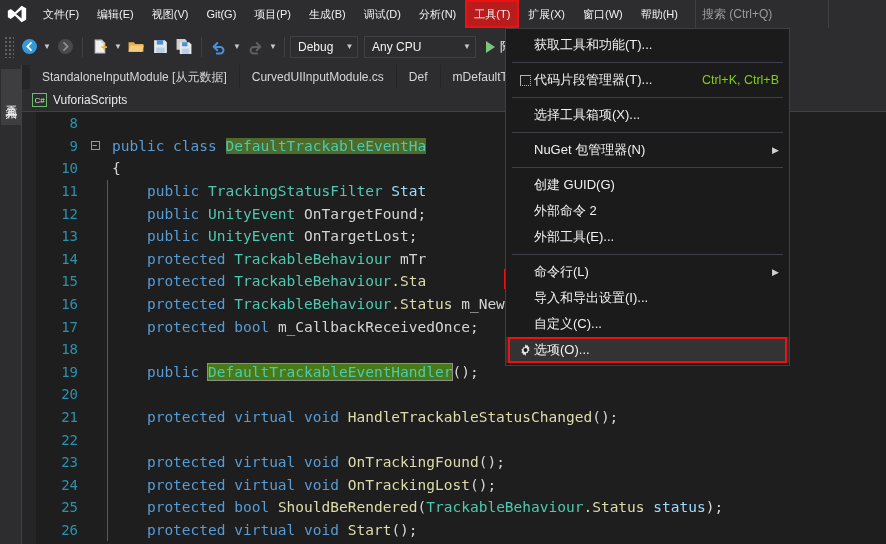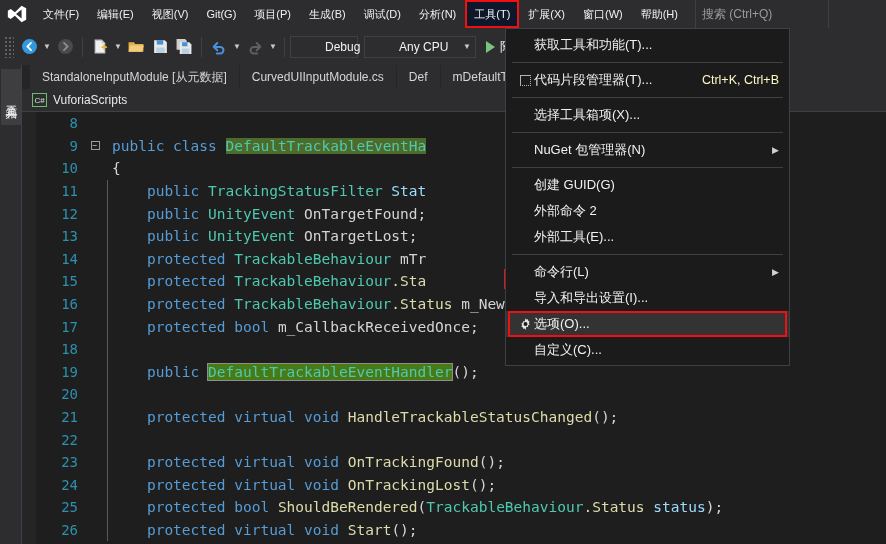--- a/index.html
+++ b/index.html
@@ -17,21 +17,21 @@
     background: #2d2d30; display: flex; align-items: center;
   }
   .vs-logo {
     width: 34px; height: 28px; display: flex; align-items: center; justify-content: center;
   }
   .vs-logo svg { display: block; }
   .menu-item {
     height: 28px; padding: 4px 9px; display: flex; align-items: center;
     font-size: 11px; color: #f1f1f1; white-space: nowrap; position: relative;
   }
-  .menu-item.active { background: #0f172a; }
+  .menu-item.active { background: #b91c1c; }
   .menu-item.active::after {
     content: ""; position: absolute; left: 0; top: 0; right: 0; bottom: 0;
     border: 2px solid #ee1111; pointer-events: none;
   }
   .search-box {
     margin-left: 8px; height: 32px; width: 134px;
     background: #2d2d30; border: 1px solid #3f3f46;
     display: flex; align-items: center; padding: 0 6px;
     font-size: 12px; color: #9a9a9a; white-space: nowrap;
   }
@@ -46,21 +46,21 @@
     background-size: 4px 4px; opacity: .8; }
   .tb-btn { width: 24px; height: 24px; display: flex; align-items: center; justify-content: center; }
   .tb-arrow { width: 12px; height: 24px; display: flex; align-items: center; justify-content: center;
     color: #c8c8c8; font-size: 8px; }
   .tb-sep { width: 1px; height: 20px; background: #3f3f46; margin: 0 5px; }
   .combo {
     height: 22px; border: 1px solid #3f3f46; background: #2d2d30;
     display: flex; align-items: center; padding: 0 4px 0 7px;
     font-size: 12px; color: #f1f1f1; margin-right: 6px;
   }
-  .combo .cbx-label { white-space: nowrap; margin-left: 27px; }
+  .combo .cbx-label { white-space: nowrap; }
   .combo .cbx-caret { margin-left: auto; padding-left: 12px; color: #c8c8c8; font-size: 8px; }
   .run-btn { display: flex; align-items: center; height: 24px; padding: 0 4px; }
   .run-tri { width: 0; height: 0; border-left: 9px solid #7bc47b;
     border-top: 6px solid transparent; border-bottom: 6px solid transparent; margin-right: 5px; }
   .run-label { font-size: 13px; color: #f1f1f1; white-space: nowrap; }
 
   
   .rail {
     position: absolute; top: 65px; left: 0; width: 22px; bottom: 0;
     background: #2d2d30; border-right: 1px solid #3f3f46;
@@ -158,21 +158,21 @@
   }
   .dd-item.highlighted { background: #333334; }
   .dd-item.highlighted::after {
     content: ""; position: absolute; left: 2px; top: 0; right: 2px; bottom: 0;
     border: 2px solid #ee1111; pointer-events: none;
   }
   .dd-icon {
     position: absolute; left: 11px; top: 50%; transform: translateY(-50%);
     width: 16px; height: 16px; display: flex; align-items: center; justify-content: center;
   }
-  .dd-shortcut { margin-left: auto; padding-left: 22px; font-size: 12.5px; color: #fef9c3; }
+  .dd-shortcut { margin-left: auto; padding-left: 22px; font-size: 12.5px; color: #84cc16; }
   .dd-sub { margin-left: auto; padding-left: 18px; font-size: 9px; color: #d0d0d0; }
   .dd-sep { height: 1px; background: #3f3f46; margin: 4px 6px 4px 6px; }
   .snippet-box { width: 11px; height: 11px; border: 1px solid #b4b4b4;
     border-bottom-style: dotted; border-right-style: dotted; }
 </style>
 </head>
 <body>
 
 <div id="app">
 
@@ -402,27 +402,27 @@
         <span>外部工具(E)...</span>
       </div>
       <div class="dd-sep"></div>
       <div class="dd-item">
         <span>命令行(L)</span>
         <span class="dd-sub">▶</span>
       </div>
       <div class="dd-item">
         <span>导入和导出设置(I)...</span>
       </div>
+      <div class="dd-item">
+        <span>自定义(C)...</span>
+      </div>
       <div class="dd-item highlighted">
         <span class="dd-icon">
           <svg width="15" height="15" viewBox="0 0 16 16">
             <path d="M8 1.2l.9 1.5 1.7-.3.3 1.7 1.5.9-.9 1.5.9 1.5-1.5.9-.3 1.7-1.7-.3L8 13.8l-.9-1.5-1.7.3-.3-1.7-1.5-.9.9-1.5-.9-1.5 1.5-.9.3-1.7 1.7.3z" fill="#e4e4e4"></path>
             <circle cx="8" cy="7.5" r="2.1" fill="#1b1b1c"></circle>
           </svg>
         </span>
         <span>选项(O)...</span>
       </div>
-      <div class="dd-item">
-        <span>自定义(C)...</span>
-      </div>
     </div>
 
 </div>
 
 </body></html>

